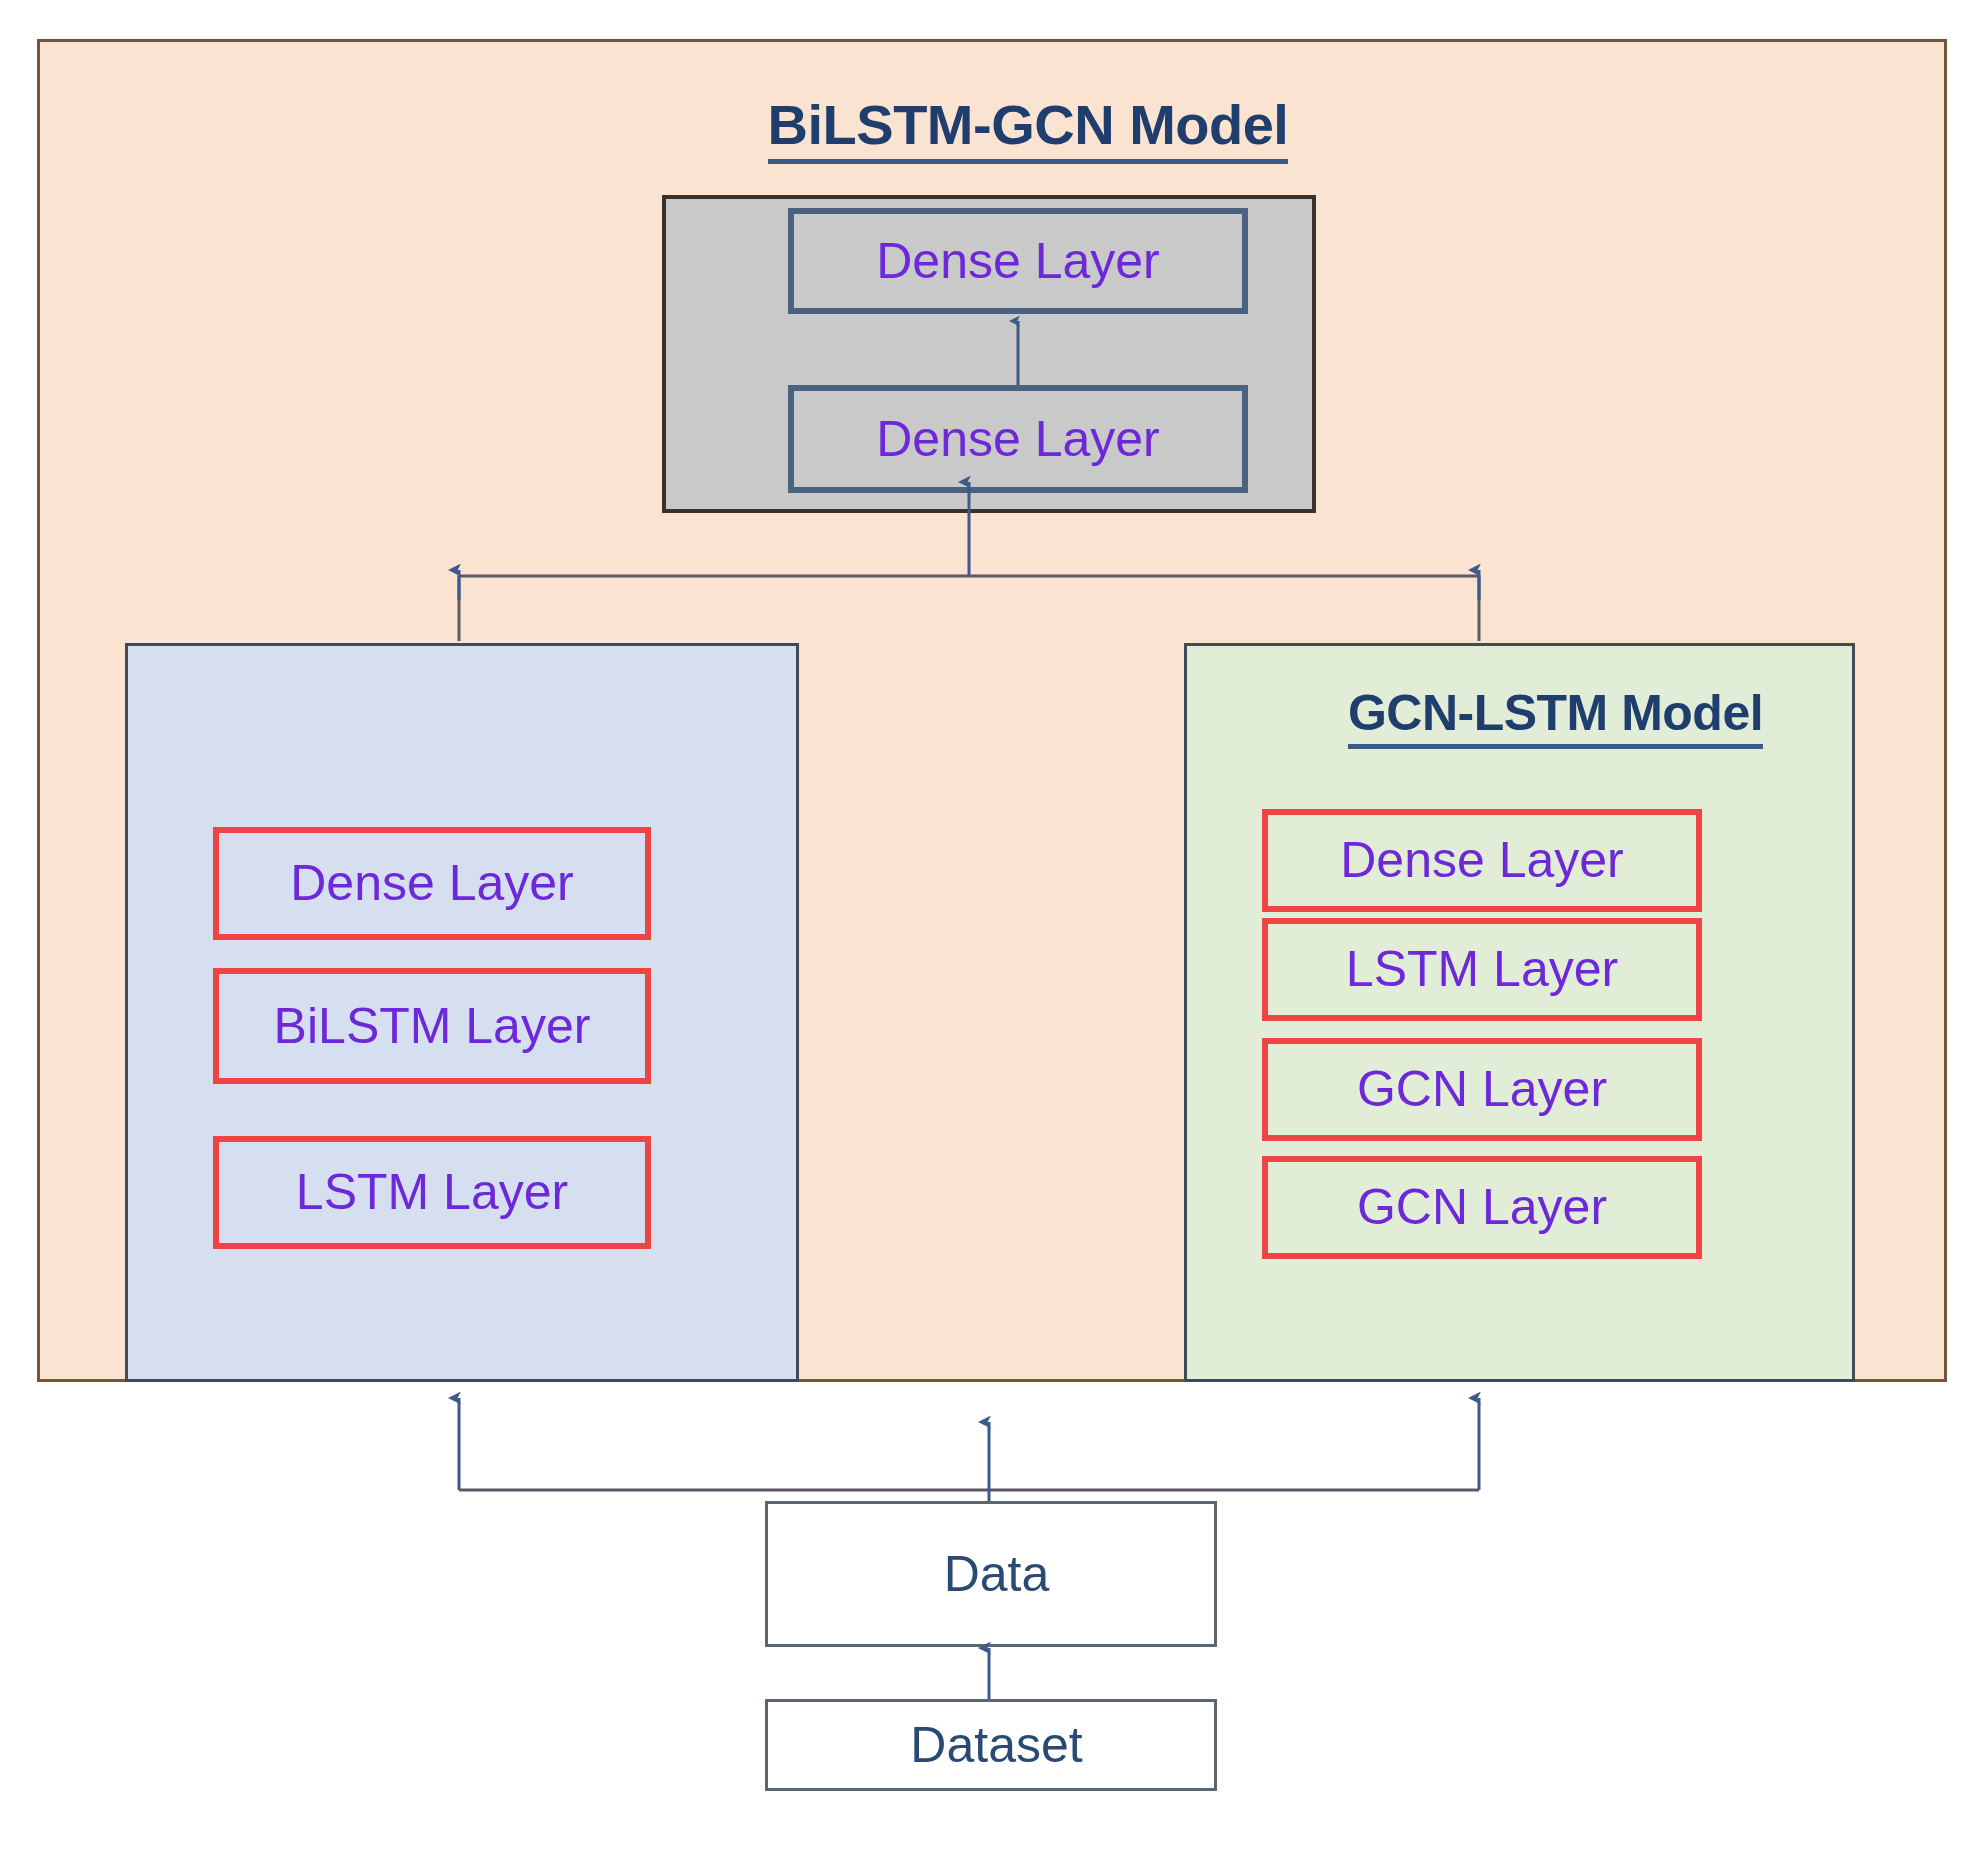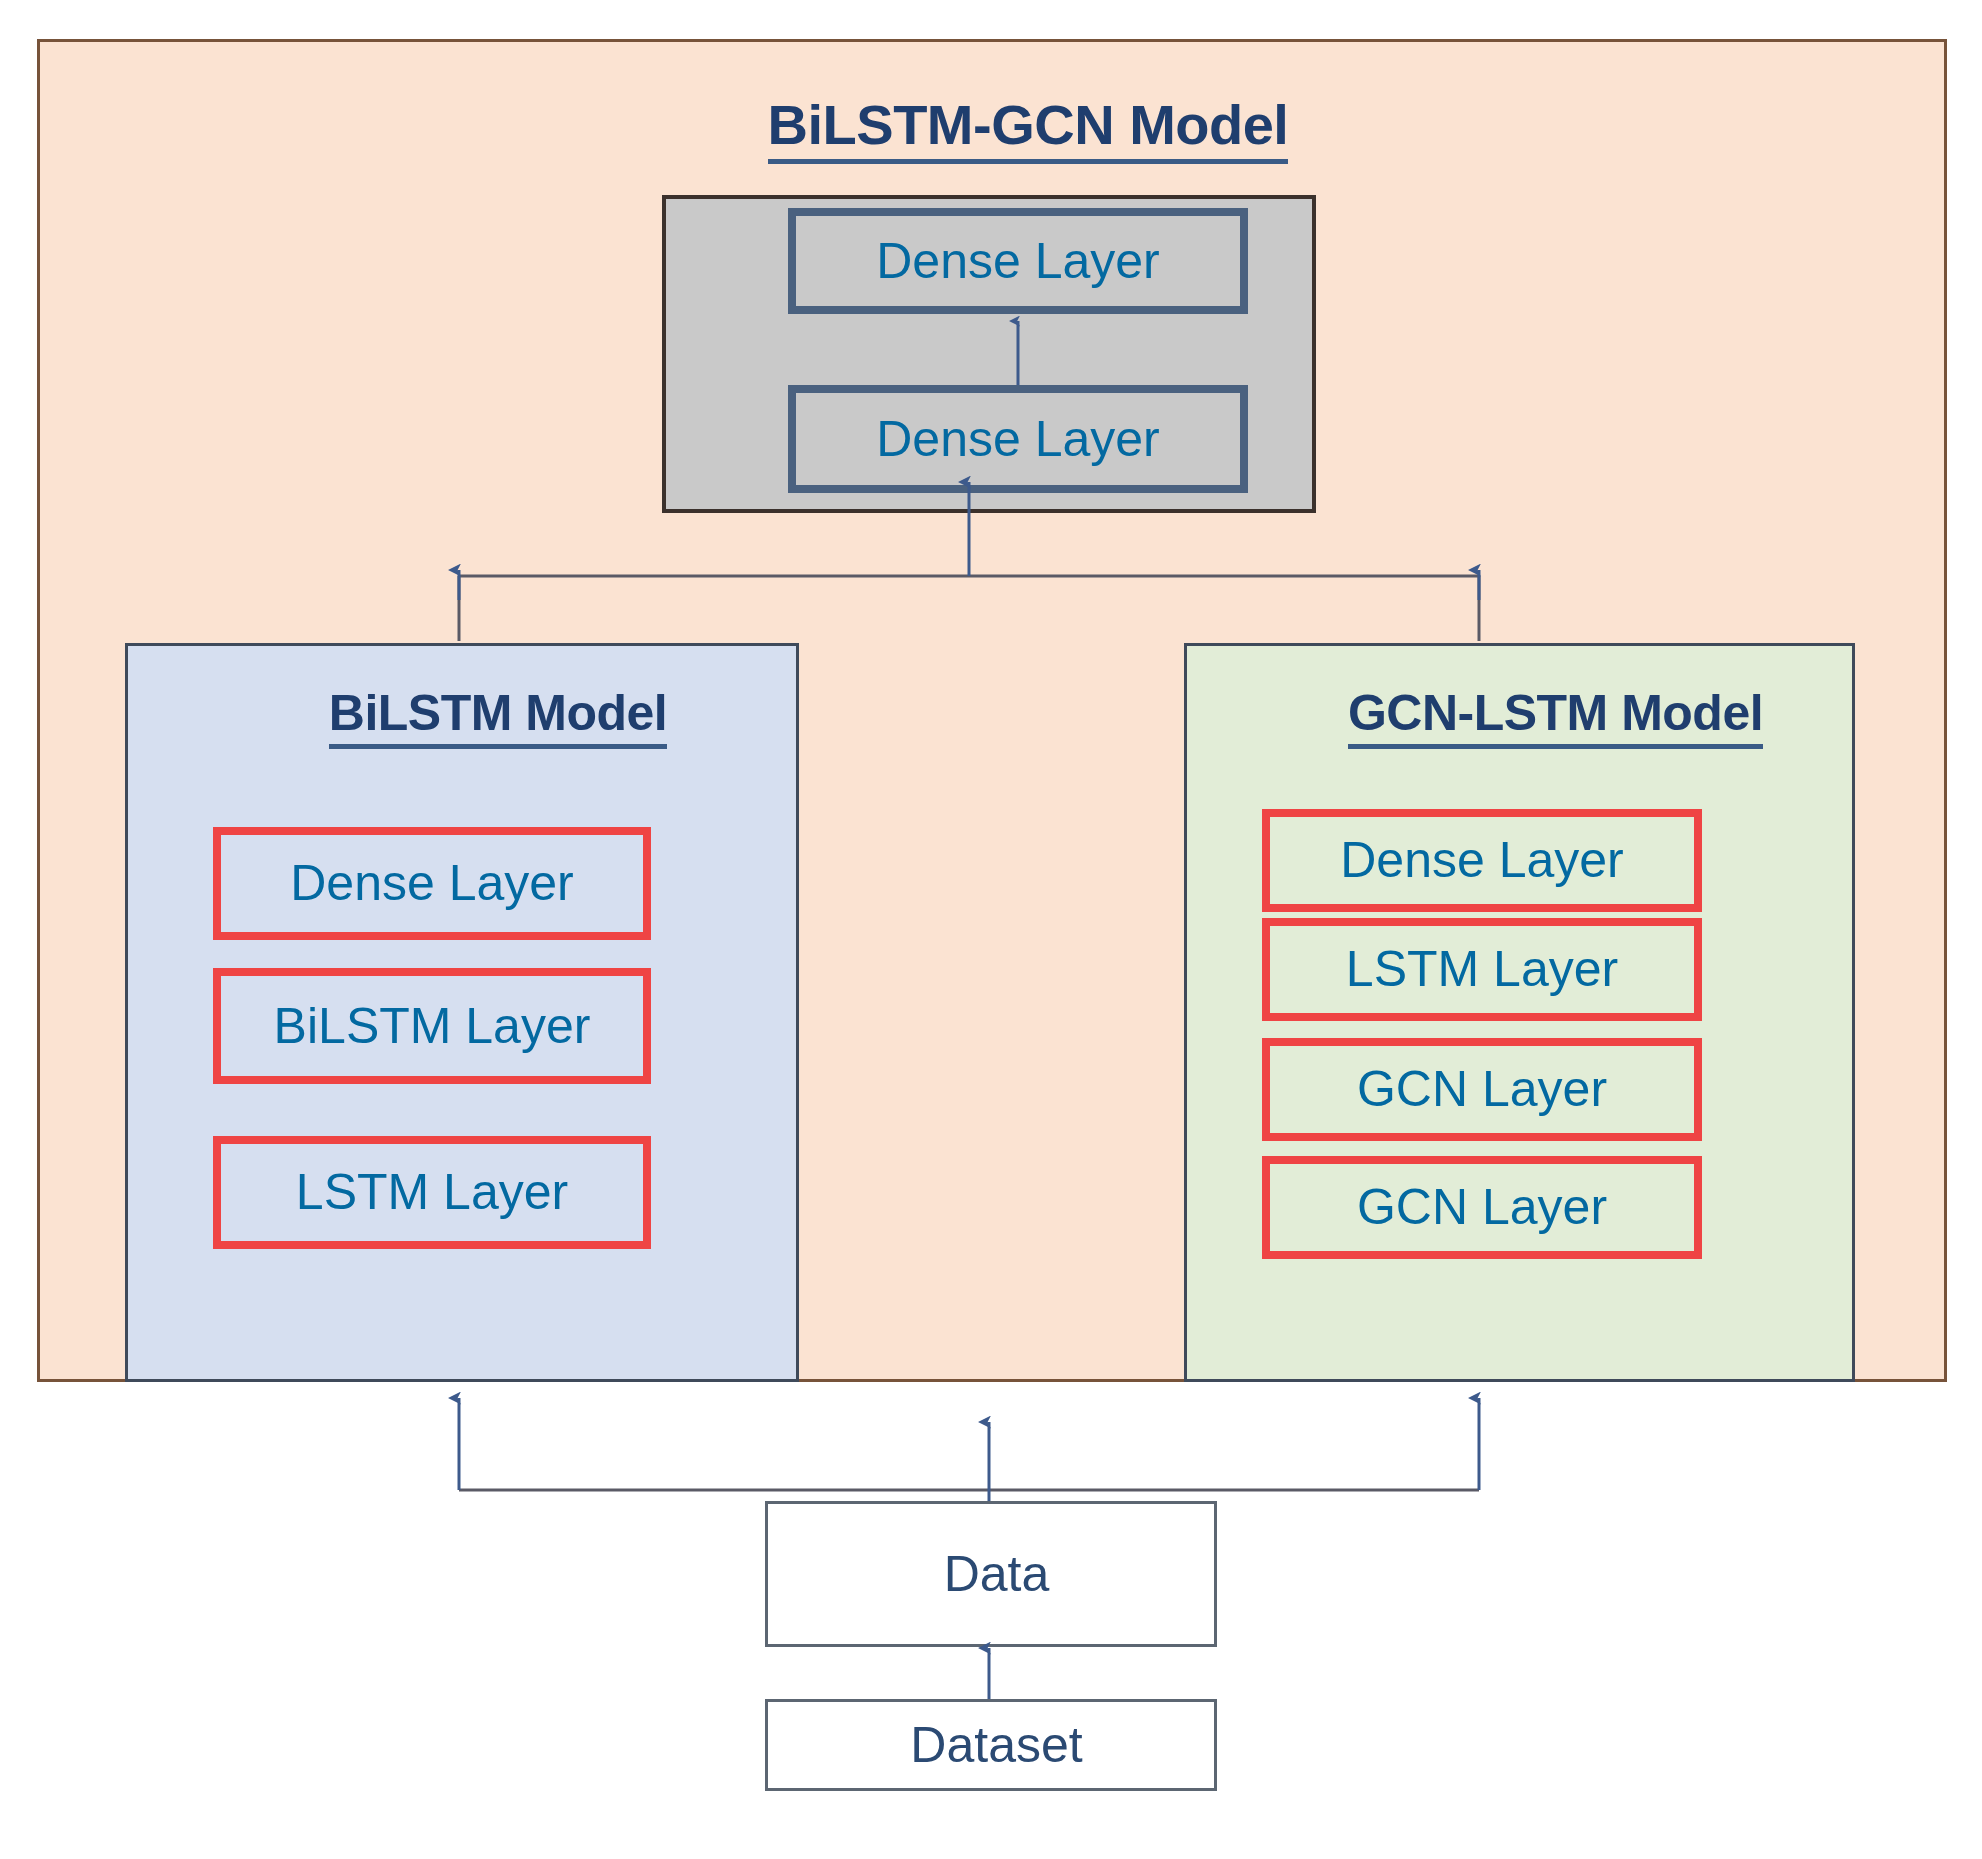--- a/index.html
+++ b/index.html
@@ -75,25 +75,25 @@
     height: 318px;
     background: #C9C9C9;
     border: 4px solid #3B312C;
     box-sizing: border-box;
   }
 
   
   .layer-box {
     position: absolute;
     box-sizing: border-box;
-    border: 8px solid #ef4444;
+    border: 6px solid #ef4444;
     display: flex;
     align-items: center;
     justify-content: center;
-    color: #0369a1;
+    color: #6d28d9;
     font-size: 50px;
     line-height: 1.05;
     text-align: center;
     background: transparent;
   }
   .layer-box.on-grey { border-color: #4A617F; }
 
   
   #grey-dense-top   { left: 122px; top: 9px;   width: 460px; height: 106px; }
   #grey-dense-bot   { left: 122px; top: 186px; width: 460px; height: 108px; }
@@ -176,23 +176,20 @@
         <defs>
           <marker id="ah-grey" markerWidth="11" markerHeight="11" refX="5.5" refY="9" orient="auto" markerUnits="userSpaceOnUse">
             <path d="M5.5,0 L11,11 L5.5,8.2 L0,11 Z" fill="#3D5A8C"></path>
           </marker>
         </defs>
         <line x1="356" y1="190" x2="356" y2="126" stroke="#3D5A8C" stroke-width="3" marker-end="url(#ah-grey)"></line>
       </svg>
     </div>
 
     <div class="model-panel" id="panel-bilstm">
-      <div class="panel-title" id="title-bilstm">
-        <span class="txt">BiLSTM Model</span>
-      </div>
       <div class="layer-box" id="bilstm-dense">Dense Layer</div>
       <div class="layer-box" id="bilstm-bilstm">BiLSTM Layer</div>
       <div class="layer-box" id="bilstm-lstm">LSTM Layer</div>
     </div>
 
     <div class="model-panel" id="panel-gcnlstm">
       <div class="panel-title" id="title-gcnlstm">
         <span class="txt">GCN-LSTM Model</span>
       </div>
       <div class="layer-box" id="gcn-dense">Dense Layer</div>

